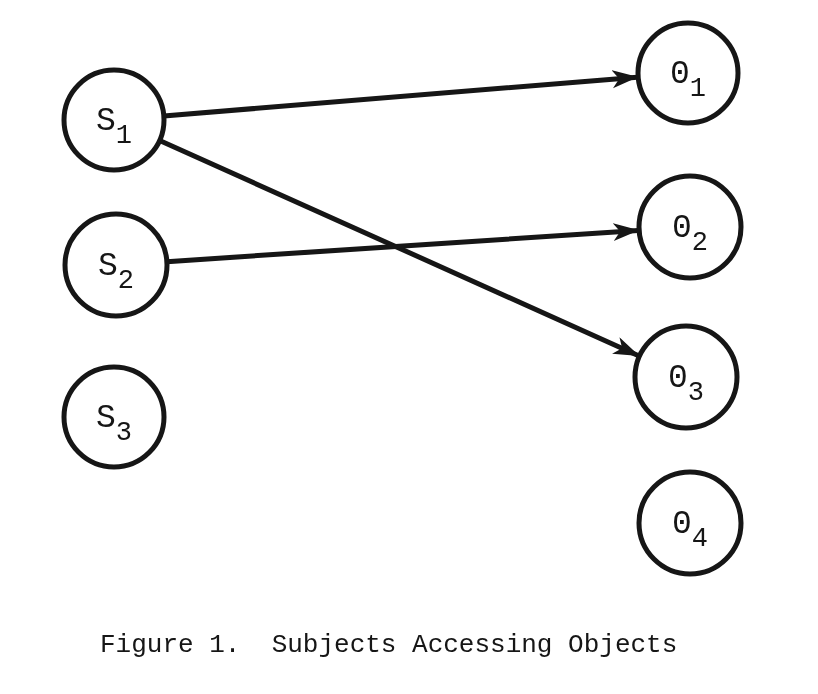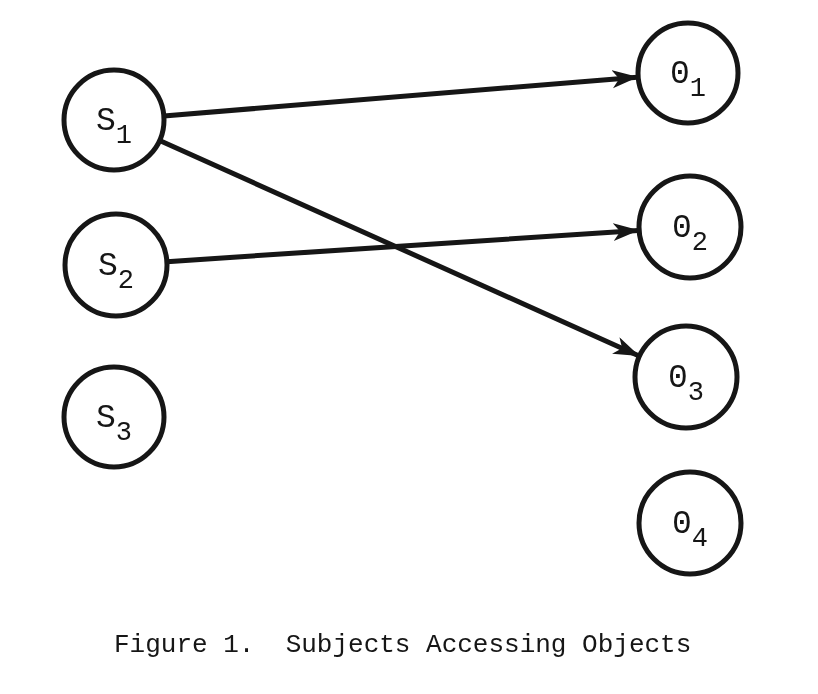--- a/index.html
+++ b/index.html
@@ -15,21 +15,21 @@
     overflow: hidden;
     font-family: "Liberation Mono", "DejaVu Sans Mono", monospace;
   }
   .diagram-svg {
     position: absolute;
     left: 0;
     top: 0;
   }
   .figure-caption {
     position: absolute;
-    left: 114px;
+    left: 100px;
     top: 631px;
     font-family: "Liberation Mono", "DejaVu Sans Mono", monospace;
     font-size: 26px;
     line-height: 1.15;
     color: #161616;
     white-space: pre;
     letter-spacing: 0px;
   }
   .node-label {
     font-family: "Liberation Mono", "DejaVu Sans Mono", monospace;

